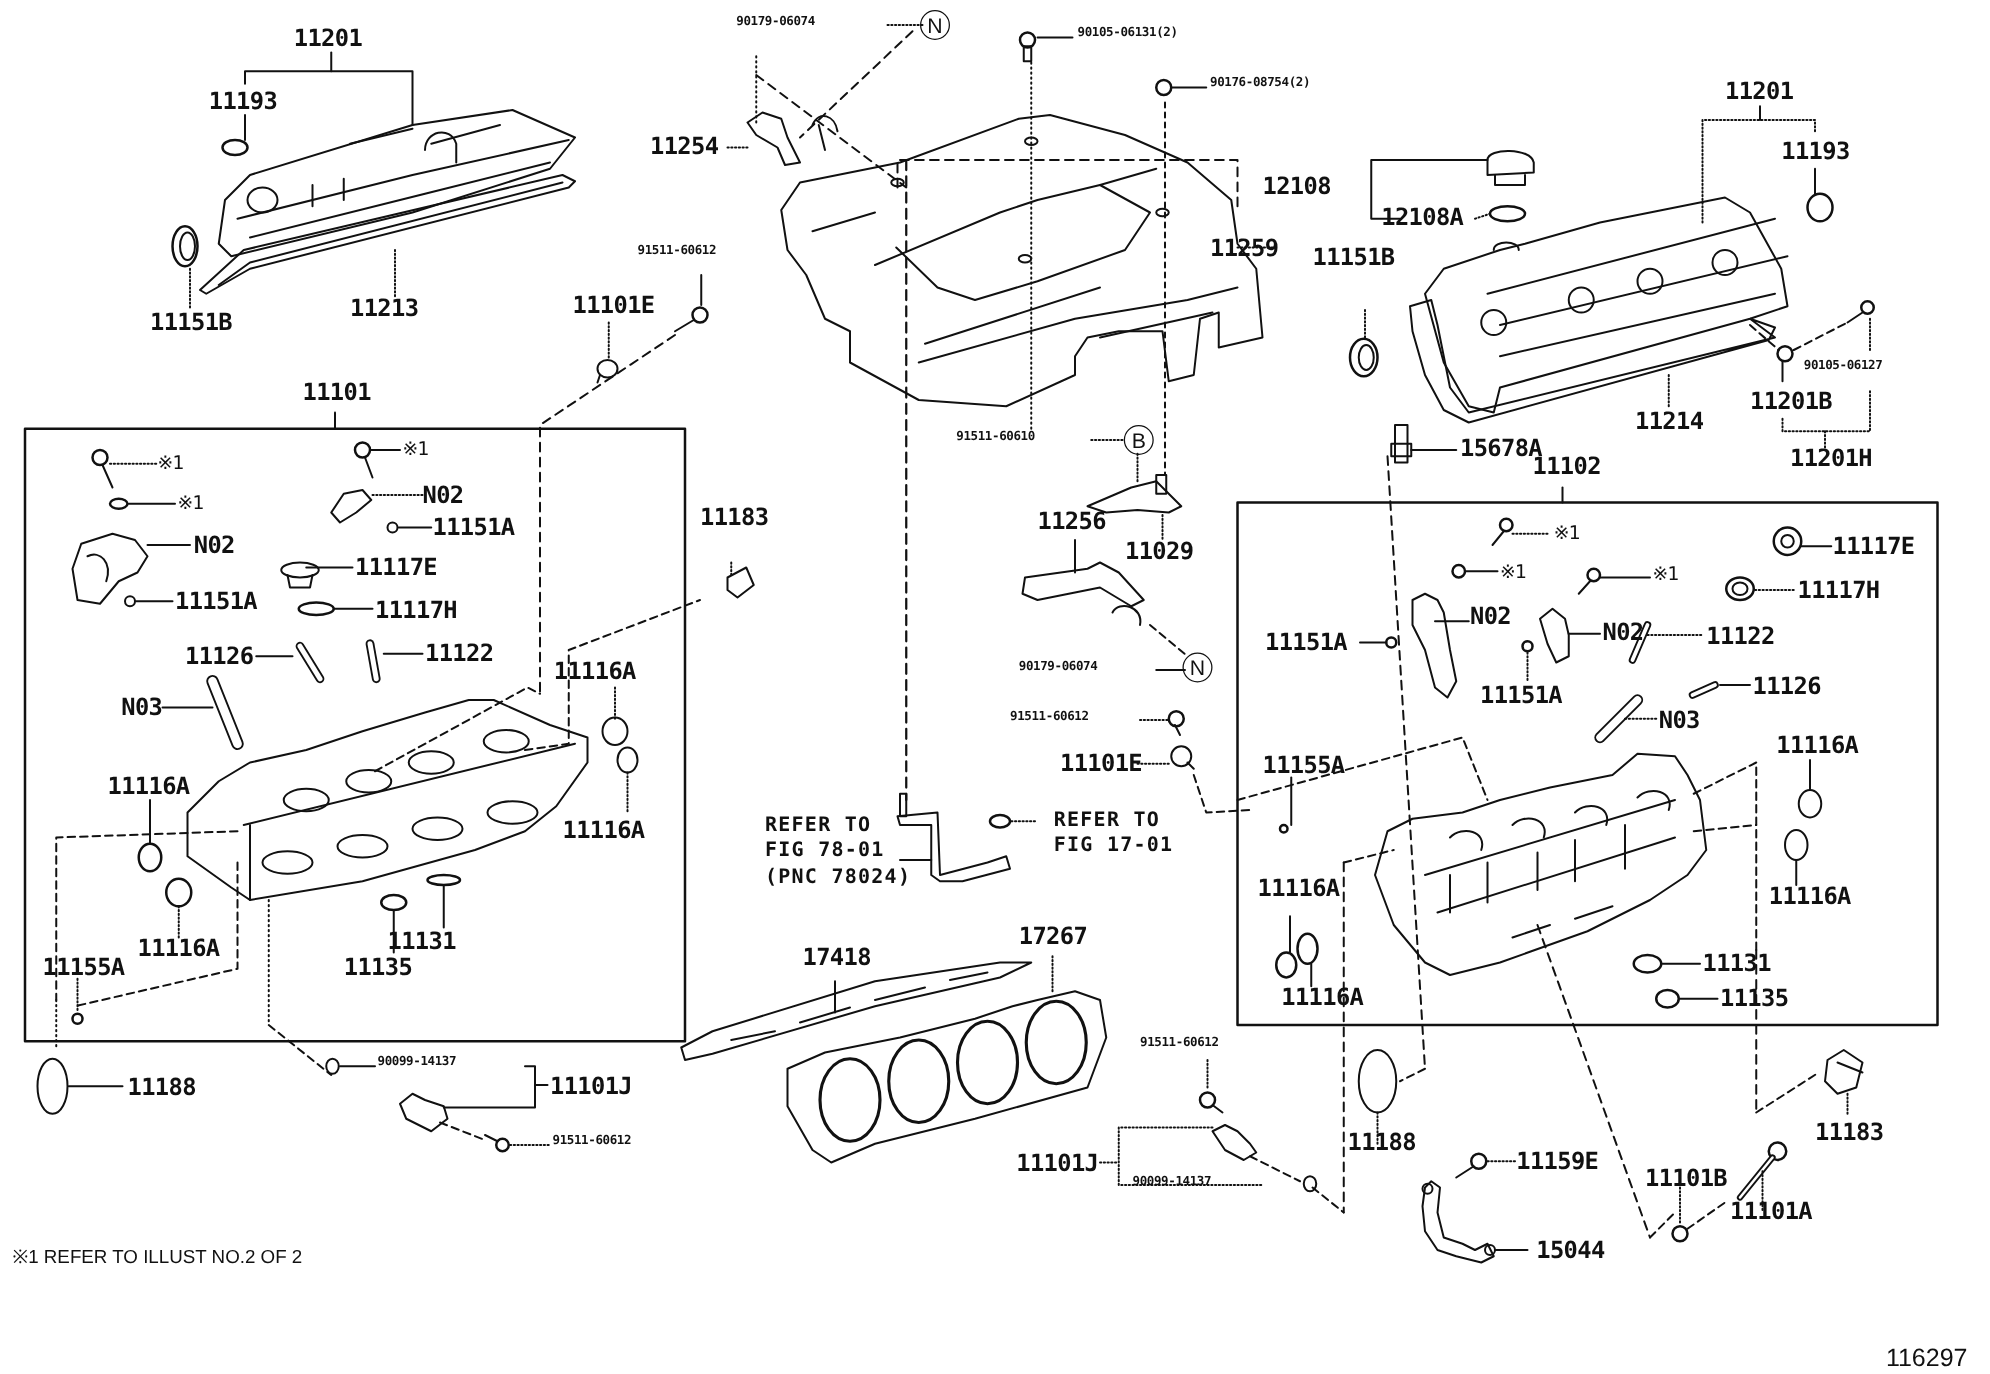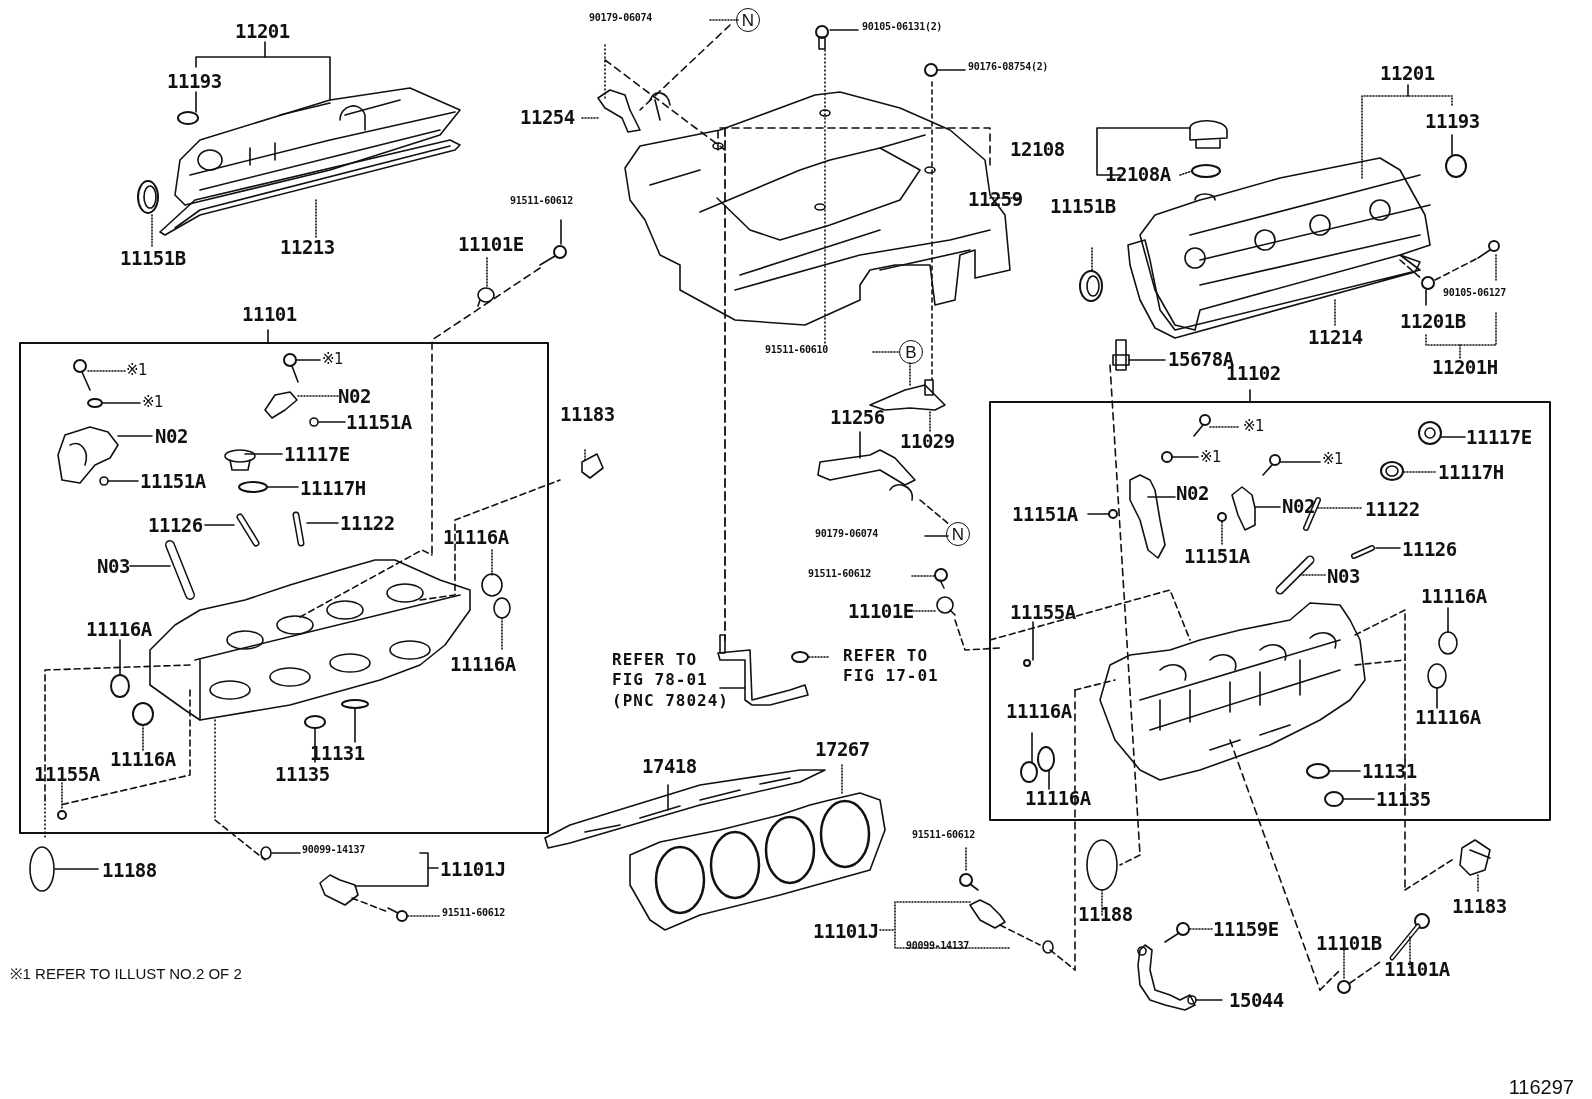--- a/index.html
+++ b/index.html
@@ -514,16 +514,16 @@
 <div class="lbl sm" style="left:912px;top:830px">91511-60612</div>
 <div class="lbl" style="left:813px;top:922px">11101J</div>
 <div class="lbl sm" style="left:906px;top:941px">90099-14137</div>
 <div class="lbl" style="left:1078px;top:905px">11188</div>
 <div class="lbl" style="left:1213px;top:920px">11159E</div>
 <div class="lbl" style="left:1229px;top:991px">15044</div>
 <div class="lbl" style="left:1316px;top:934px">11101B</div>
 <div class="lbl" style="left:1384px;top:960px">11101A</div>
 <div class="lbl" style="left:1452px;top:897px">11183</div>
 
-<div class="note" style="top:966px">※1 REFER TO ILLUST NO.2 OF 2</div>
+<div class="note" style="top:998px">※1 REFER TO ILLUST NO.2 OF 2</div>
 <div class="figno">116297</div>
 
 </div>
 
 </body></html>

